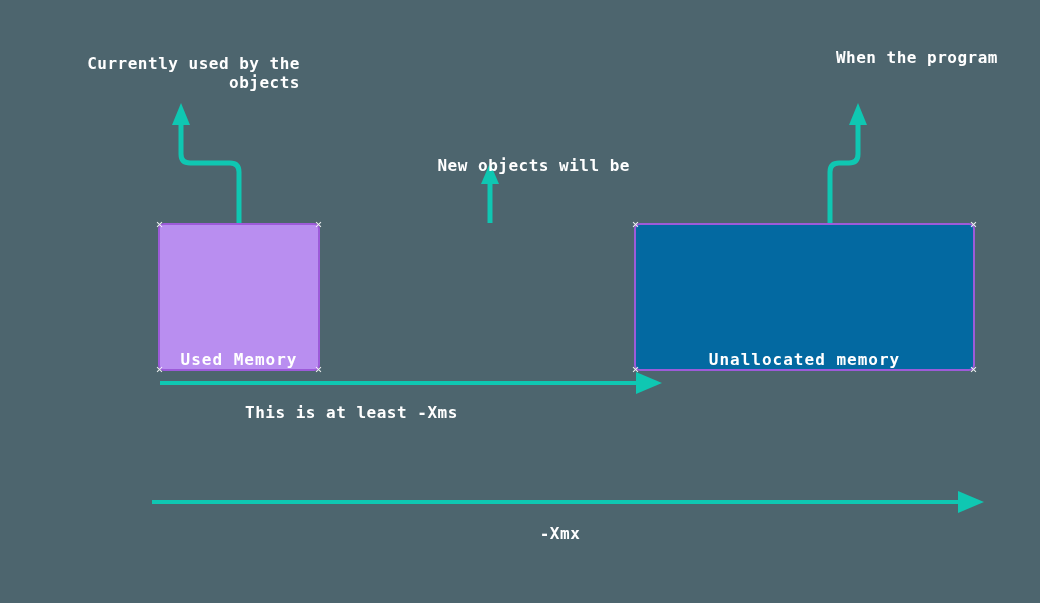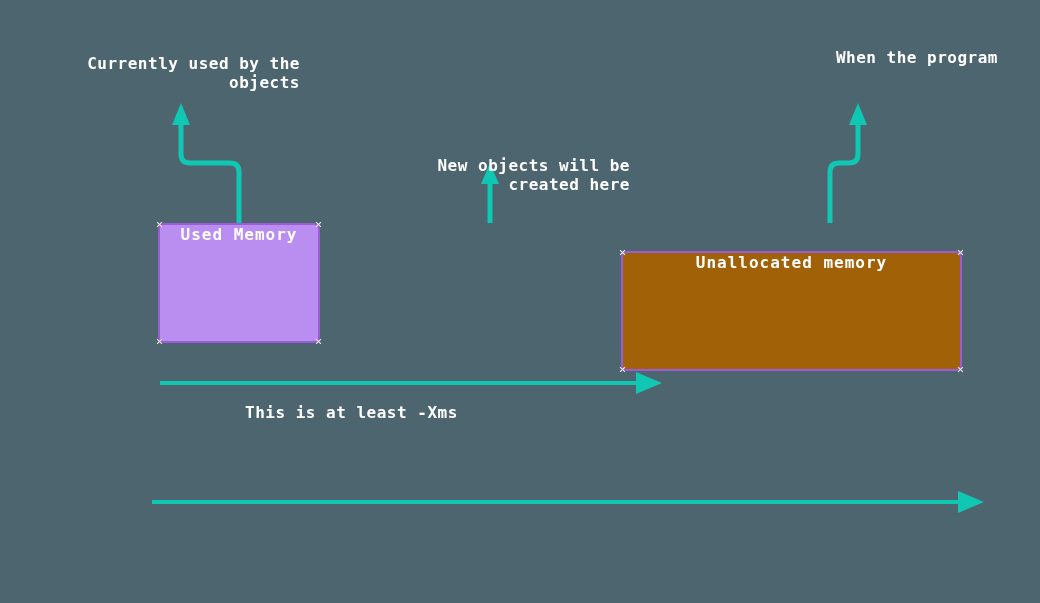--- a/index.html
+++ b/index.html
@@ -28,37 +28,37 @@
     font-weight: bold;
     font-size: 16px;
     line-height: 19px;
     letter-spacing: 0.5px;
     white-space: nowrap;
   }
   .note span { display: block; }
   .box {
     position: absolute;
     top: 223px;
-    height: 120px;
+    height: 148px;
     box-sizing: border-box;
     border: 2px solid #9d5bd9;
     border-radius: 6px;
     display: flex;
-    align-items: flex-start;
+    align-items: flex-end;
     justify-content: center;
   }
   .box-label {
     font-weight: bold;
     font-size: 16px;
     letter-spacing: 1px;
     white-space: nowrap;
   }
   .box-used { left: 158px; width: 162px; background: #b98ef0; }
   .box-free { left: 320px; width: 339px; background: #6aabf8; }
-  .box-unalloc { left: 621px; width: 341px; background: #a16207; margin-top: 28px; }
+  .box-unalloc { left: 634px; width: 341px; background: #0369a1; }
   
   .cp {
     position: absolute;
     width: 7px; height: 7px;
     opacity: 0.9;
     pointer-events: none;
   }
   .cp::before, .cp::after {
     content: "";
     position: absolute;
@@ -119,21 +119,20 @@
     </g>
   </svg>
 
   <div class="note" id="note-currently-used">
     <span>Currently used by the</span>
     <span>objects</span>
   </div>
 
   <div class="note" id="note-new-objects">
     <span>New objects will be</span>
-    <span>created here</span>
   </div>
 
   <div class="note" id="note-more-memory">
     <span>When the program</span>
   </div>
 
   <div class="box box-used">
     <span class="cp cp-tl"></span>
     <span class="cp cp-tr"></span>
     <span class="cp cp-bl"></span>
@@ -144,14 +143,15 @@
 
   <div class="box box-unalloc">
     <span class="cp cp-tl"></span>
     <span class="cp cp-tr"></span>
     <span class="cp cp-bl"></span>
     <span class="cp cp-br"></span>
     <span class="box-label">Unallocated memory</span>
   </div>
 
   <div class="axis-label" id="label-xms">This is at least -Xms</div>
+  <div class="axis-label" id="label-xmx">-Xmx</div>
 
 </div>
 
 </body></html>

